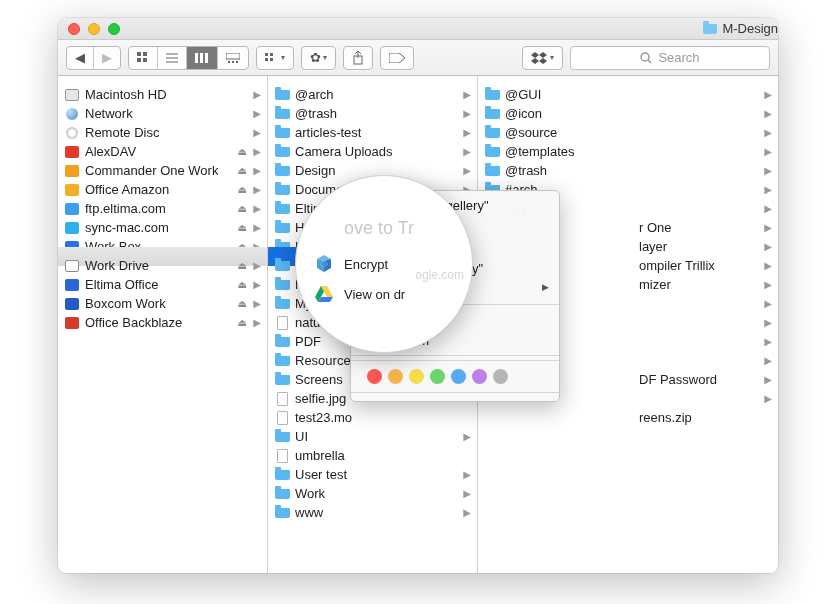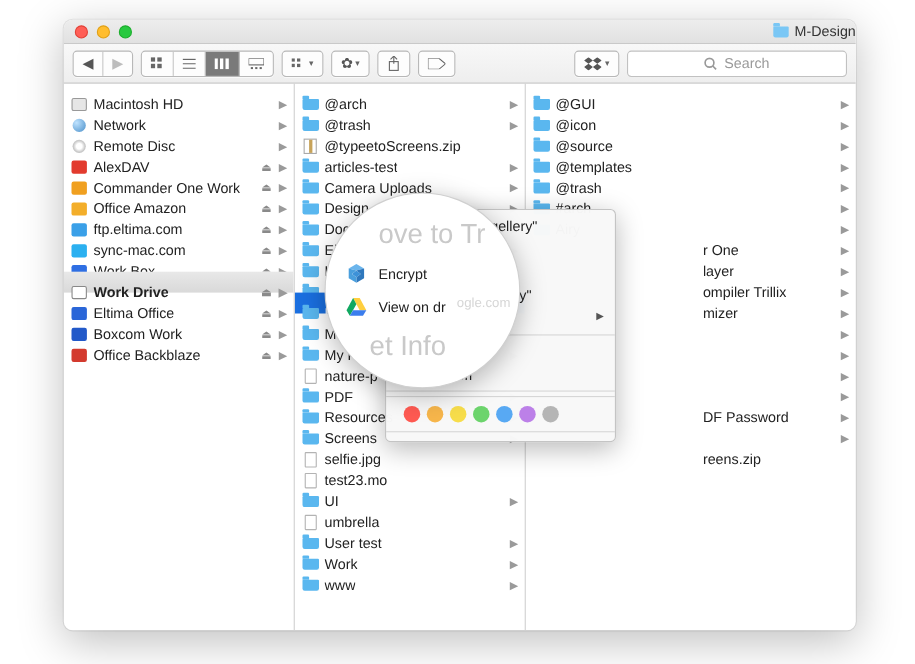--- a/index.html
+++ b/index.html
@@ -21,21 +21,21 @@
 .seg .active { background:#7a7a7a; color:#fff; }
 .seg .dim { color:#bdbdbd; }
 .flex-spacer { flex:1; }
 .search { display:flex; align-items:center; gap:6px; background:#fff; border:1px solid #c1c1c1; border-radius:4px; height:24px; padding:0 10px; width:200px; color:#9a9a9a; justify-content:center;}
 .columns { display:flex; height:calc(100% - 58px); }
 .col { width:210px; border-right:1px solid #d0d0d0; overflow:hidden; }
 .col:last-child { border-right:none; }
 .row { display:flex; align-items:center; height:19px; padding:18px 6px 0 6px; gap:5px; color:#222; position:relative; }
 .row .arrow { position:absolute; right:6px; color:#9a9a9a; font-size:10px; }
 .row .eject { position:absolute; right:20px; color:#8a8a8a; font-size:10px; }
-.row.sel { background: linear-gradient(#e8e8e8,#d9d9d9); font-weight: bold; }
+.row.sel { background: linear-gradient(#e8e8e8,#d9d9d9); }
 .row.selblue { background:#1a6fe0; color:#fff; }
 .row.selblue .arrow { color:#fff; }
 .ico { width:16px; height:14px; display:flex; align-items:center; justify-content:center; flex-shrink:0; }
 .fld { width:15px; height:10px; background:#5ab7ef; border-radius:1px 1px 2px 2px; position:relative; }
 .fld::before { content:""; position:absolute; top:-3px; left:0; width:6px; height:3px; background:#5ab7ef; border-radius:1px 1px 0 0; }
 .hdd { width:14px; height:12px; background:#e6e6e6; border:1px solid #999; border-radius:2px; }
 .globe { width:12px; height:12px; border-radius:50%; background:radial-gradient(circle at 30% 30%,#bfe3ff,#4a8fc9); }
 .disc { width:12px; height:12px; border-radius:50%; background:radial-gradient(circle,#fff 30%,#ccc 60%,#aaa); }
 .box { width:14px; height:12px; border-radius:2px; }
 .zip { width:12px; height:14px; background:#fff; border:1px solid #aaa; position:relative; }
@@ -45,21 +45,21 @@
 
 .context { position:absolute; top:190px; left:350px; width:210px; background:rgba(248,248,248,0.98); border:1px solid #c4c4c4; border-radius:5px; box-shadow:0 6px 24px rgba(0,0,0,0.28); padding:4px 0; }
 .ctx-item { padding:3px 16px; color:#222; font-size:13px; position:relative; }
 .ctx-item.sub::after { content:"▶"; position:absolute; right:10px; font-size:9px; color:#555; }
 .ctx-sep { height:1px; background:#d6d6d6; margin:4px 0; }
 .tags { display:flex; gap:6px; padding:4px 16px; }
 .tagdot { width:15px; height:15px; border-radius:50%; }
 
 .mag { position:absolute; top:175px; left:295px; width:178px; height:178px; border-radius:50%; background:#fff; border:1px solid #cfcfcf; box-shadow:0 6px 24px rgba(0,0,0,0.28), inset 0 0 0 1px rgba(255,255,255,0.8); overflow:hidden; display:flex; flex-direction:column; justify-content:center; padding-left:18px; }
 .mag .line { display:flex; align-items:center; gap:10px; height:30px; font-size:17px; color:#222; }
-.mag .faded { color:#c9c9c9; font-size:25px; }
+.mag .faded { color:#c9c9c9; font-size:18px; }
 .mag .ic { width:20px; height:20px; }
 .encrypt-ic { position:relative; }
 .encrypt-ic svg { width:20px; height:20px; }
 .drive-ic svg { width:20px; height:20px; }
 </style>
 </head>
 <body>
 
 <div class="window">
   <div class="titlebar">
@@ -273,26 +273,20 @@
           </span>
           <span class="label">@arch</span>
           <span class="arrow">▶</span>
         </div>
         <div class="row">
           <span class="ico">
             <span class="fld"></span>
           </span>
           <span class="label">@trash</span>
           <span class="arrow">▶</span>
-        </div>
-        <div class="row">
-          <span class="ico">
-            <span class="zip"></span>
-          </span>
-          <span class="label">@typeetoScreens.zip</span>
         </div>
         <div class="row">
           <span class="ico">
             <span class="fld"></span>
           </span>
           <span class="label">articles-test</span>
           <span class="arrow">▶</span>
         </div>
         <div class="row">
           <span class="ico">
@@ -576,15 +570,14 @@
   </div>
   <div class="line">
     <span class="ic drive-ic"><svg viewBox="0 0 20 20">
           <polygon points="7,2 13,2 19,13 13,13" fill="#ffcf3f"></polygon>
           <polygon points="7,2 1,13 4,18 10,7.5" fill="#11a861"></polygon>
           <polygon points="19,13 16,18 4,18 7,13" fill="#3b7ded"></polygon>
         </svg></span>
     <span>View on dr</span>
   </div>
   <div style="height:6px"></div>
-  <div class="line faded" style="margin-left:22px">et Info</div>
   <span style="position:absolute; right:8px; top:92px; font-size:12px; color:#d6d6d6">ogle.com</span>
 </div>
 
 </body></html>

